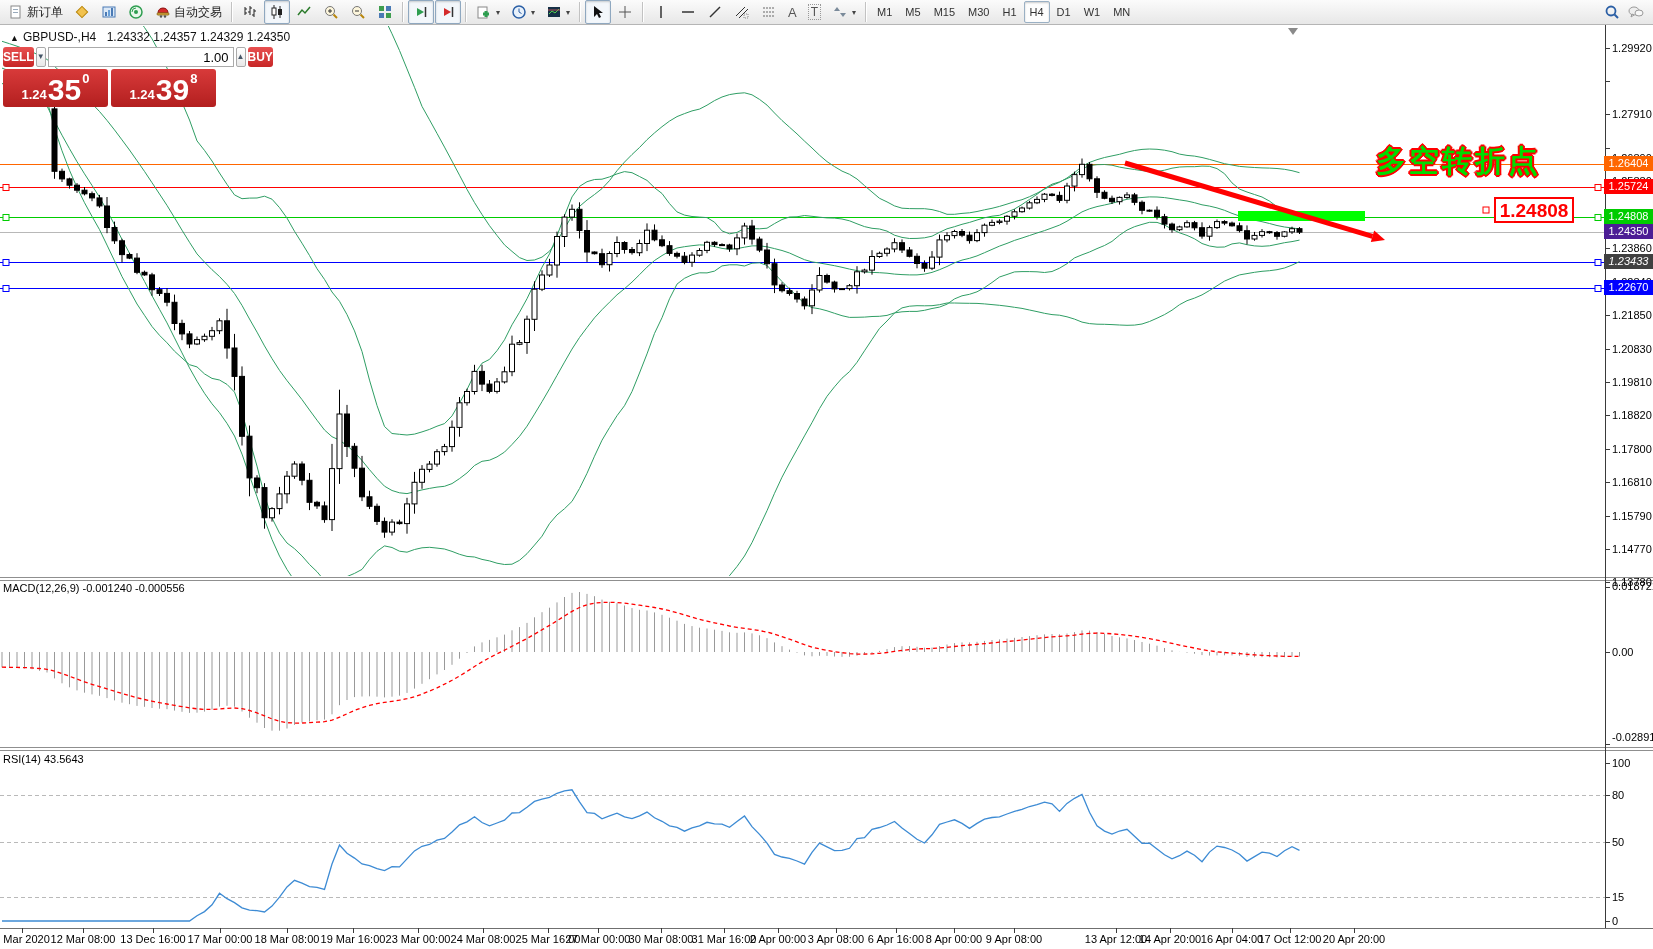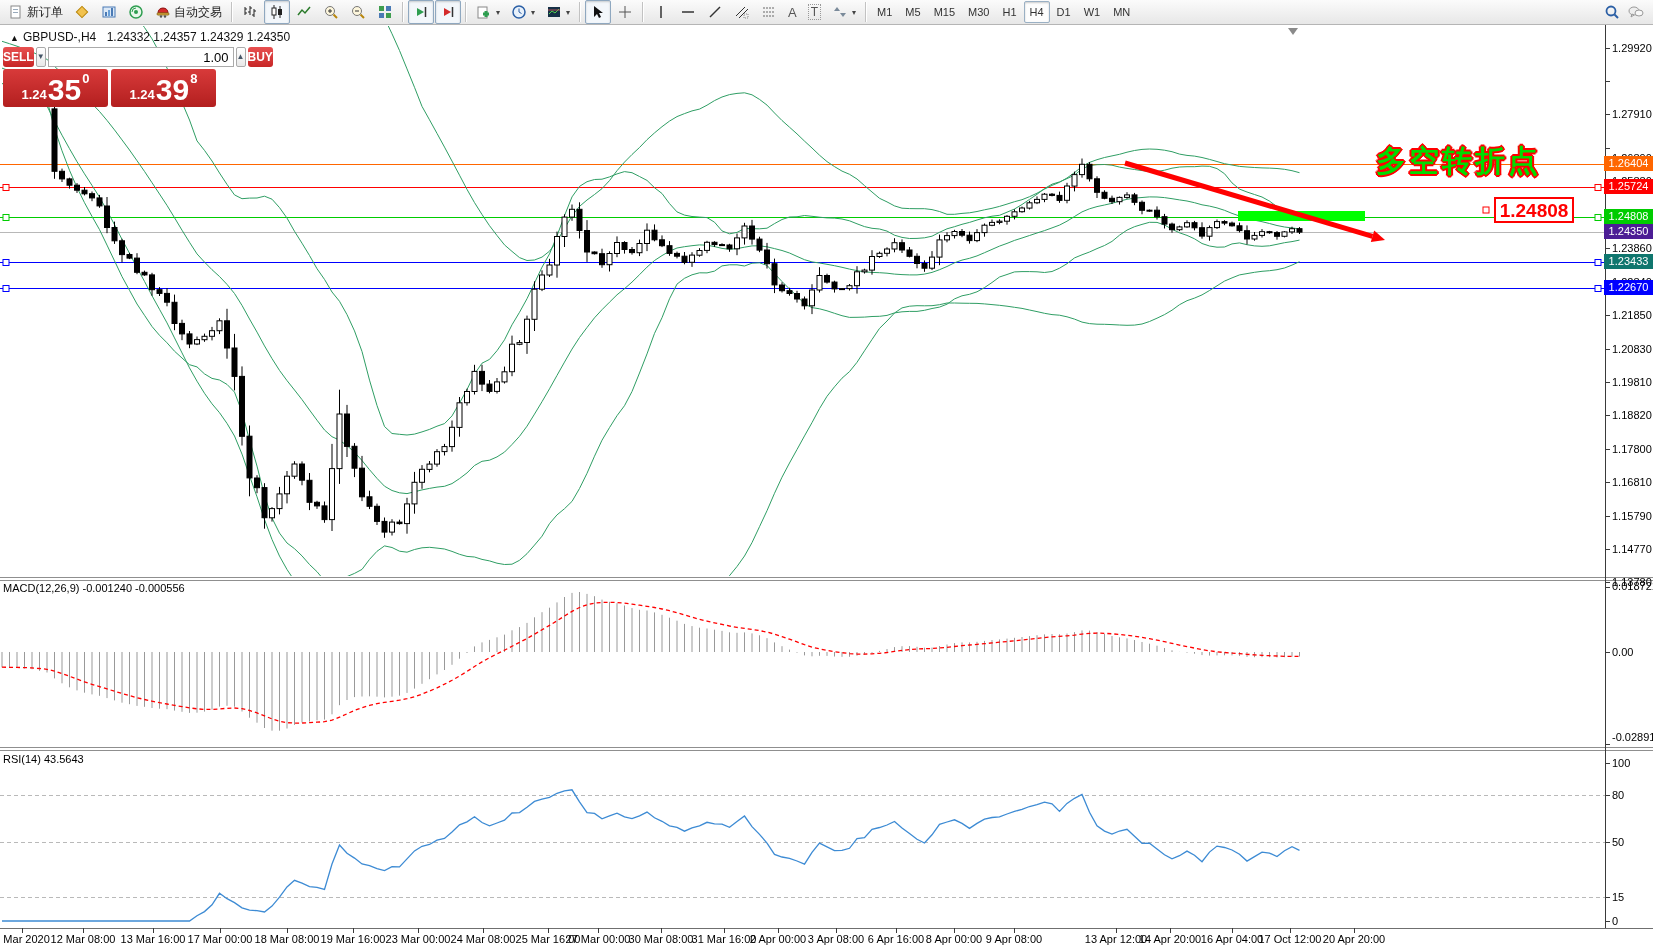--- a/index.html
+++ b/index.html
@@ -881,21 +881,21 @@
         <div class="axl" style="left: 1612px; top: 579px;">0.018721</div>
         <div class="axl" style="left: 1612px; top: 645px;">0.00</div>
         <div class="axl" style="left: 1612px; top: 730px;">-0.028913</div>
         <div class="axl" style="left: 1612px; top: 756px;">100</div>
         <div class="axl" style="left: 1612px; top: 787.6px;">80</div>
         <div class="axl" style="left: 1612px; top: 835px;">50</div>
         <div class="axl" style="left: 1612px; top: 890.3px;">15</div>
         <div class="axl" style="left: 1612px; top: 914px;">0</div>
         <div class="dlbl" style="left: 22px; top: 933px;">1 Mar 2020</div>
         <div class="dlbl" style="left: 83px; top: 933px;">12 Mar 08:00</div>
-        <div class="dlbl" style="left: 153px; top: 933px;">13 Mar 16:00</div>
+        <div class="dlbl" style="left: 153px; top: 933px;">13 Dec 16:00</div>
         <div class="dlbl" style="left: 220px; top: 933px;">17 Mar 00:00</div>
         <div class="dlbl" style="left: 287px; top: 933px;">18 Mar 08:00</div>
         <div class="dlbl" style="left: 353px; top: 933px;">19 Mar 16:00</div>
         <div class="dlbl" style="left: 418px; top: 933px;">23 Mar 00:00</div>
         <div class="dlbl" style="left: 483px; top: 933px;">24 Mar 08:00</div>
         <div class="dlbl" style="left: 548px; top: 933px;">25 Mar 16:00</div>
         <div class="dlbl" style="left: 598px; top: 933px;">27 Mar 00:00</div>
         <div class="dlbl" style="left: 661px; top: 933px;">30 Mar 08:00</div>
         <div class="dlbl" style="left: 724px; top: 933px;">31 Mar 16:00</div>
         <div class="dlbl" style="left: 778px; top: 933px;">2 Apr 00:00</div>
@@ -904,21 +904,21 @@
         <div class="dlbl" style="left: 954px; top: 933px;">8 Apr 00:00</div>
         <div class="dlbl" style="left: 1014px; top: 933px;">9 Apr 08:00</div>
         <div class="dlbl" style="left: 1116px; top: 933px;">13 Apr 12:00</div>
         <div class="dlbl" style="left: 1170px; top: 933px;">14 Apr 20:00</div>
         <div class="dlbl" style="left: 1232px; top: 933px;">16 Apr 04:00</div>
         <div class="dlbl" style="left: 1290px; top: 933px;">17 Oct 12:00</div>
         <div class="dlbl" style="left: 1354px; top: 933px;">20 Apr 20:00</div>
         <div class="plvl" style="left: 1604px; top: 156.093px; background: rgb(255, 102, 0); color: rgb(255, 255, 255);">1.26404</div>
         <div class="plvl" style="left: 1604px; top: 178.609px; background: rgb(255, 0, 0); color: rgb(255, 255, 255);">1.25724</div>
         <div class="plvl" style="left: 1604px; top: 208.94px; background: rgb(0, 204, 0); color: rgb(255, 255, 255);">1.24808</div>
-        <div class="plvl" style="left: 1604px; top: 254.47px; background: #0f766e; color: rgb(255, 255, 255);">1.23433</div>
+        <div class="plvl" style="left: 1604px; top: 254.47px; background: #404040; color: rgb(255, 255, 255); font-style: italic;">1.23433</div>
         <div class="plvl" style="left: 1604px; top: 279.735px; background: rgb(0, 0, 255); color: rgb(255, 255, 255);">1.22670</div>
         <div class="plvl" style="left: 1604px; top: 224.106px; background: #4c1d95; color: rgb(255, 255, 255);">1.24350</div>
       </div>
 
     <div id="symtitle">
       <span class="tri">▲</span><span>GBPUSD-,H4</span>
       <span style="margin-left:7px">1.24332 1.24357 1.24329 1.24350</span>
     </div>
 
     <div id="shiftmark"></div>

